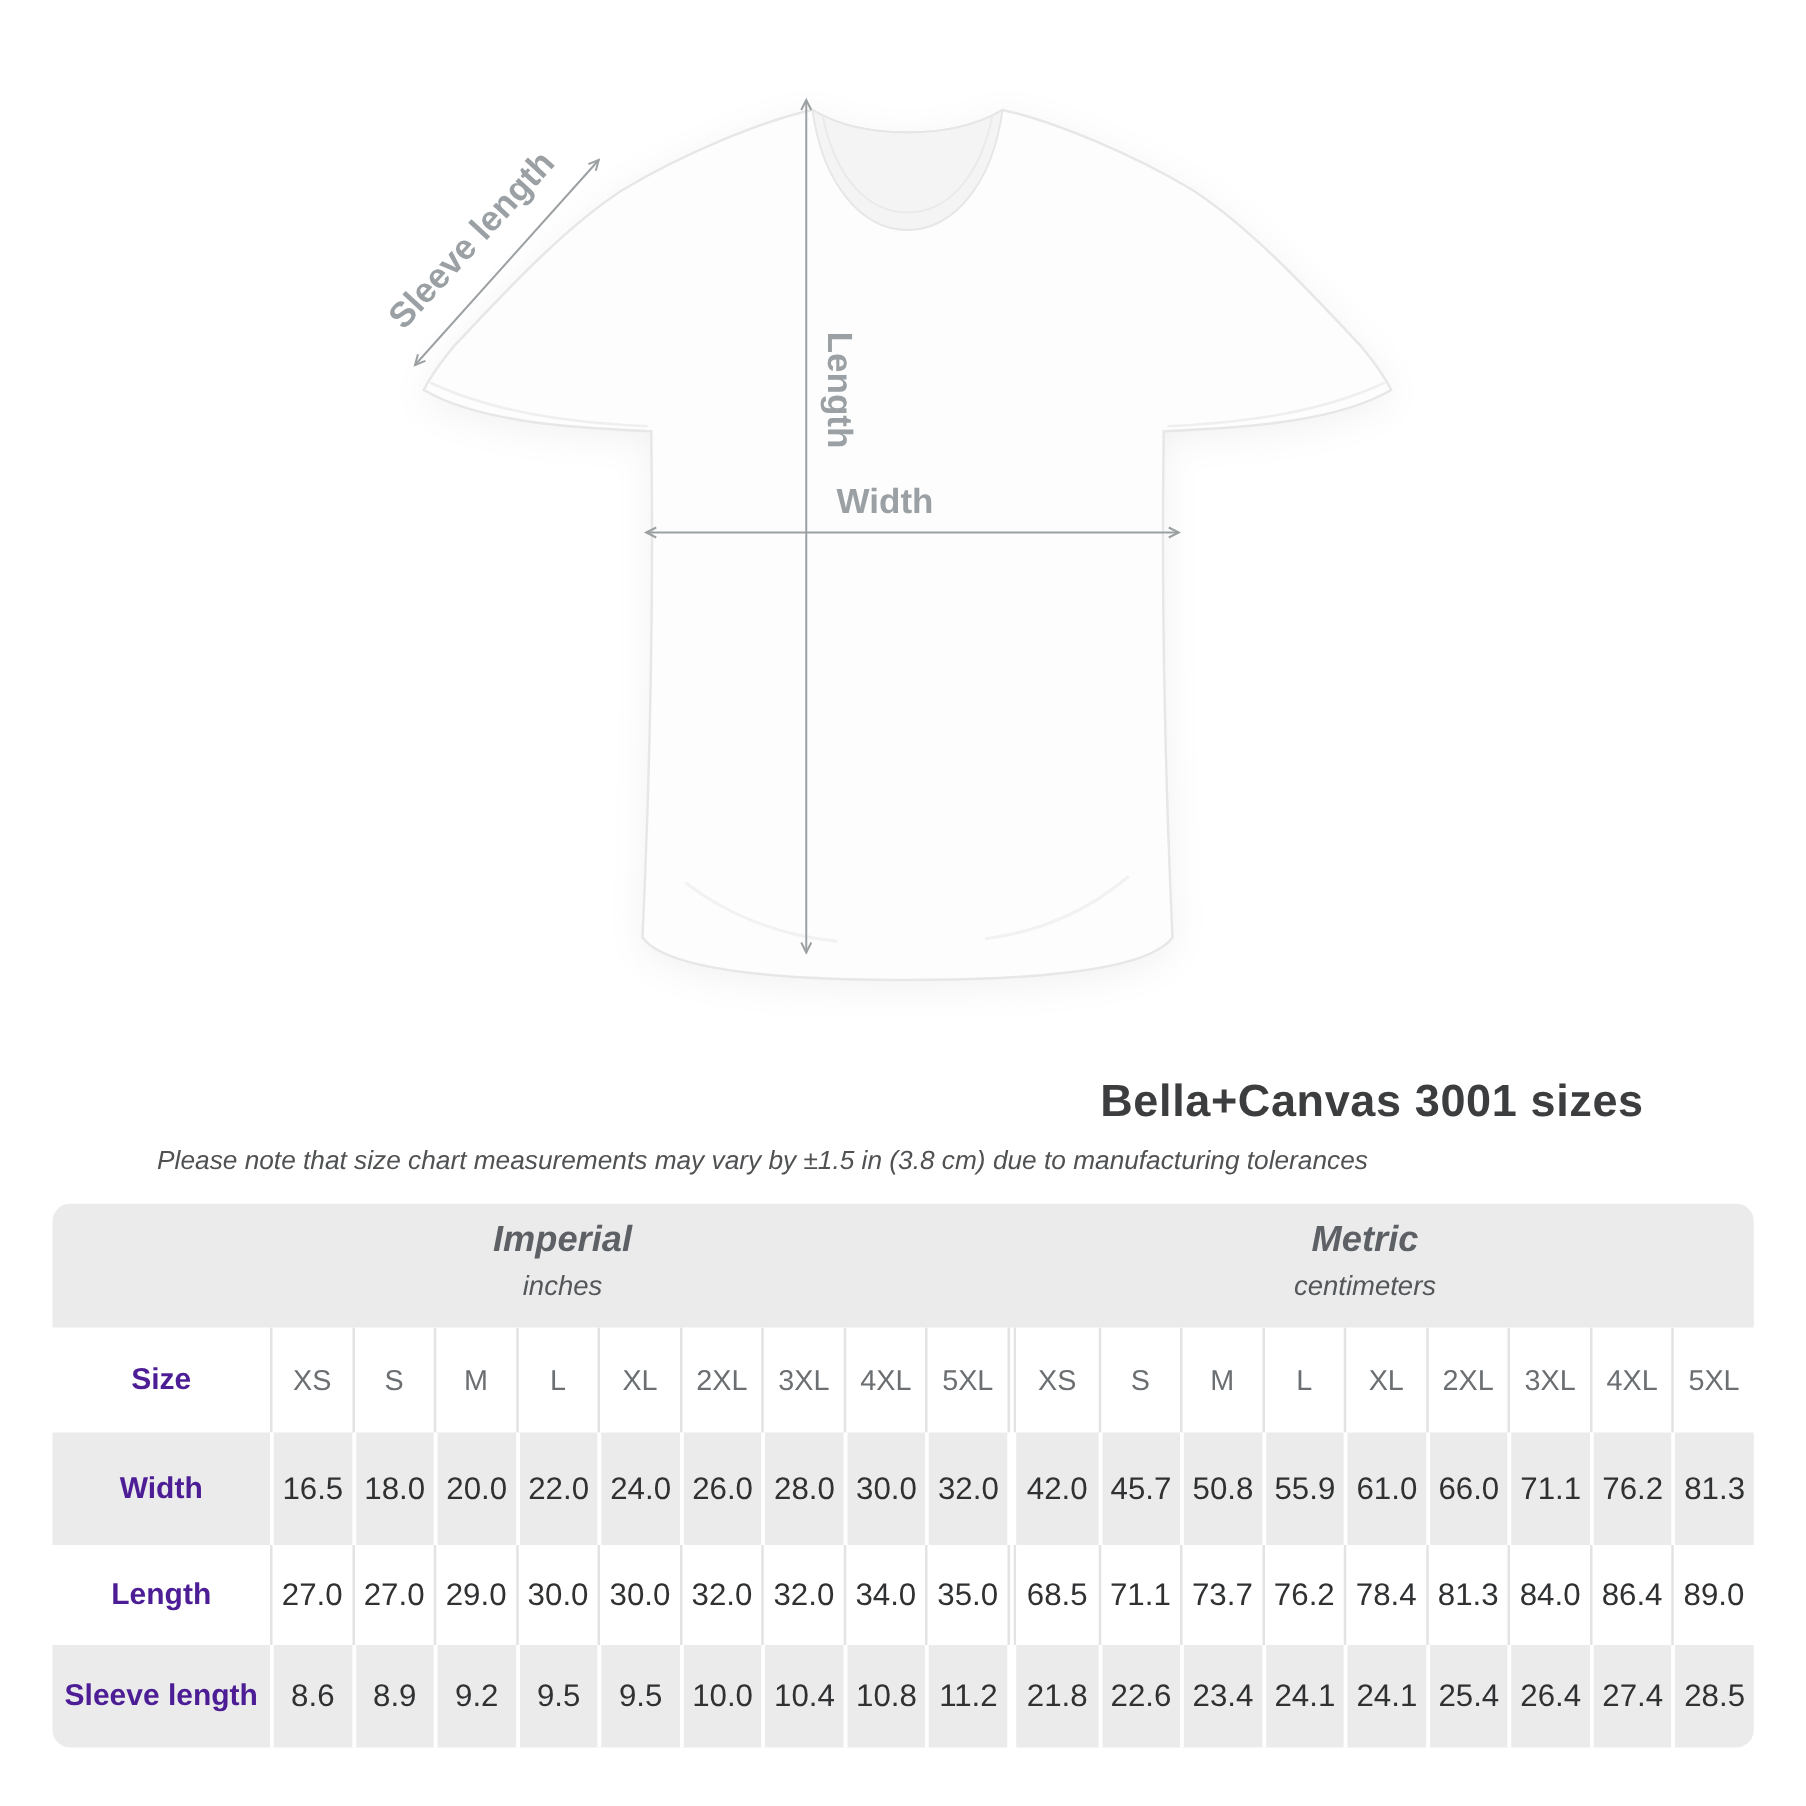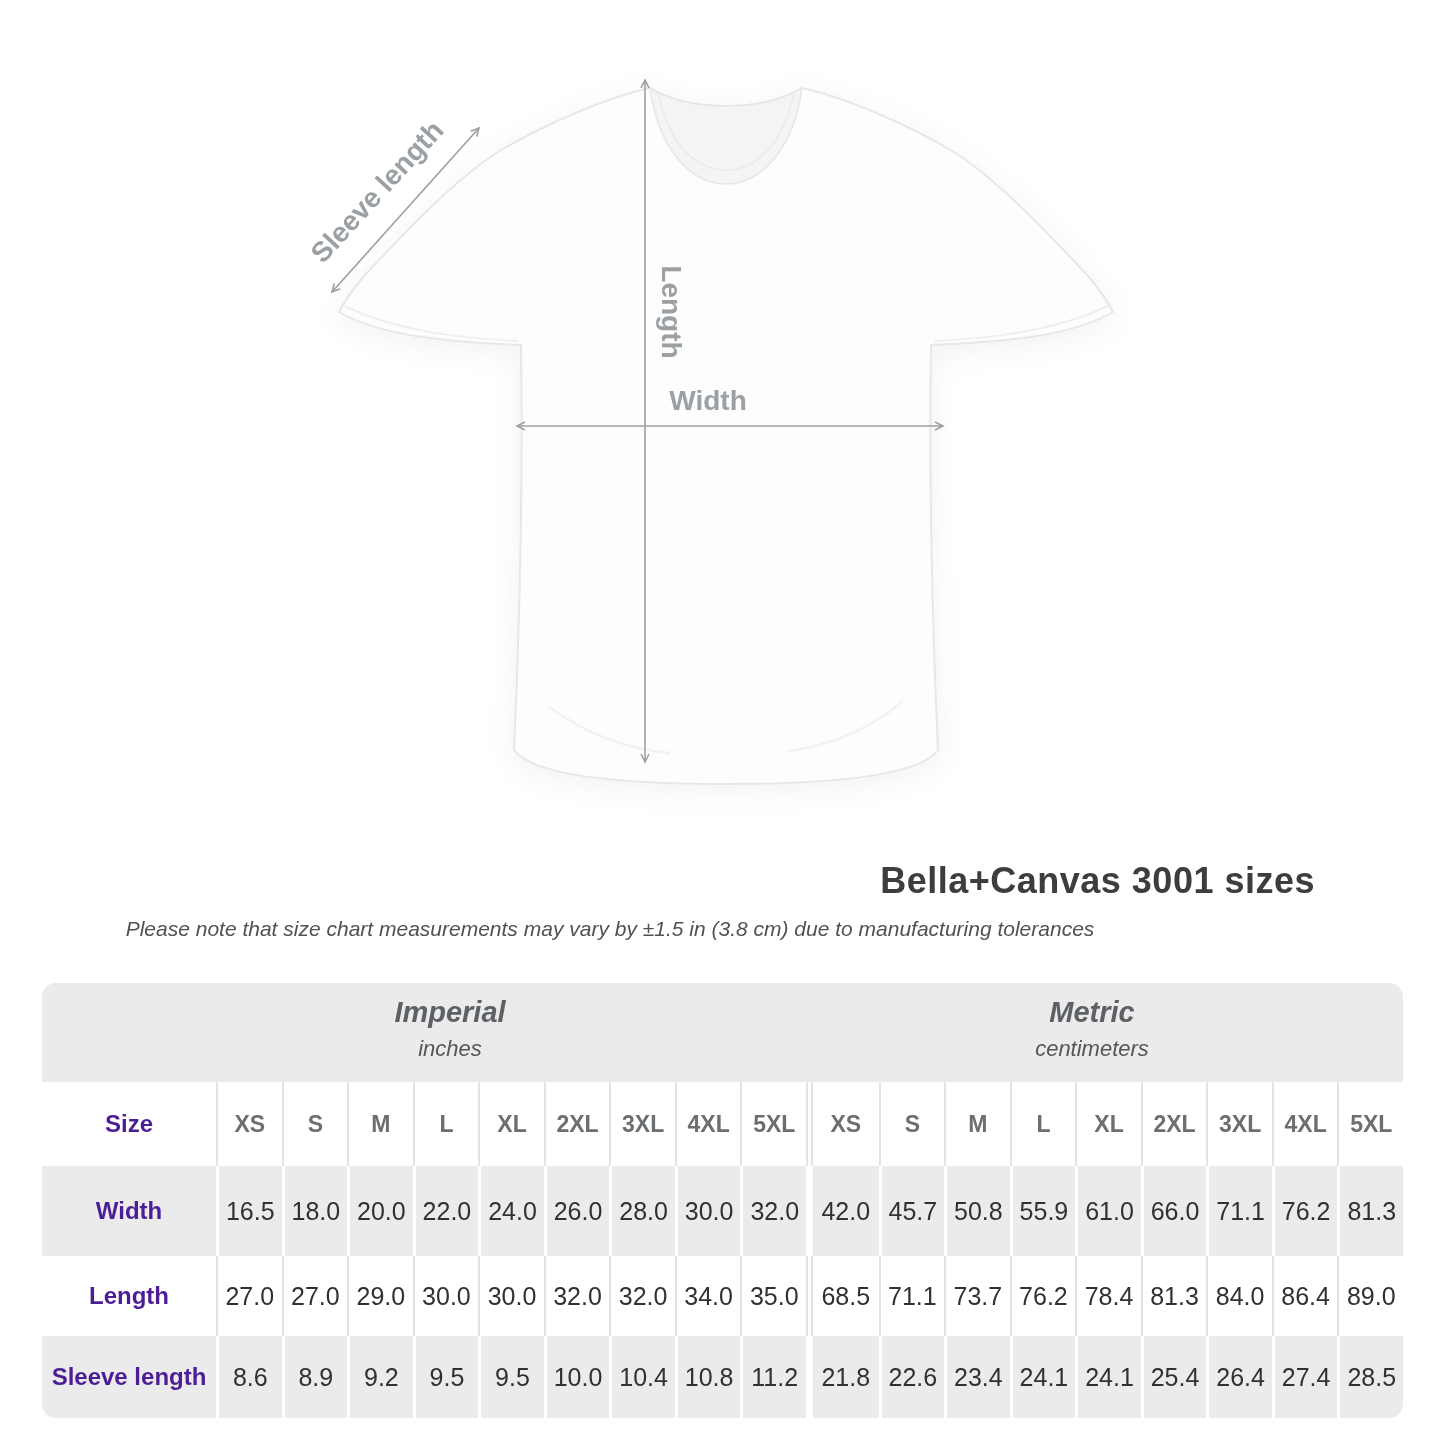--- a/index.html
+++ b/index.html
@@ -8,29 +8,29 @@
   
   #diagram{position:absolute;left:0;top:0;width:1445px;height:835px;}
   
   .page-title{position:absolute;top:860px;left:0;width:1286px;text-align:right;
               font-size:36px;font-weight:bold;color:#3b3d3f;letter-spacing:.5px;margin-left:29px;}
   .page-note{position:absolute;top:917px;left:0;width:1220px;text-align:center;
              font-style:italic;font-size:21px;color:#4f5153;}
   
   #sizetable{position:absolute;left:42px;top:963px;width:1361px;}
   .group-header{position:relative;height:99px;background:#ebebeb;
-                border-radius:14px 14px 0 0;margin-top:20px;}
+                border-radius:14px 14px 0 0;}
   .ghdr{position:absolute;top:13px;transform:translateX(-50%);text-align:center;color:#5d6165;}
   .ghdr-title{font-size:29px;font-weight:bold;font-style:italic;}
   .ghdr-unit{font-size:22px;font-style:italic;margin-top:7px;color:#54575a;}
   .grid{display:grid;grid-template-columns:174px repeat(9,1fr) 7px repeat(9,1fr);
         grid-template-rows:84px 90px 80px 82px;}
   .c{display:flex;align-items:center;justify-content:center;box-sizing:border-box;
      font-size:25px;color:#2f3133;background:#fff;}
-  .hdr{font-size:23px;font-weight:bold;color:#6b6f72;}
+  .hdr{font-size:23px;font-weight:normal;color:#6b6f72;}
   .lbl{font-size:24px;font-weight:bold;color:#4c1d95;}
   .g{background:#ebebeb;}
   .sg{border-left:2px solid #e3e3e3;}      
   .sw{border-left:3px solid #ffffff;text-align:center;}      
   .gapw{border-left:2px solid #e3e3e3;border-right:2px solid #e3e3e3;}
   .blc{border-radius:0 0 0 14px;}
   .brc{border-radius:0 0 14px 0;}
 </style>
 </head>
 <body>

